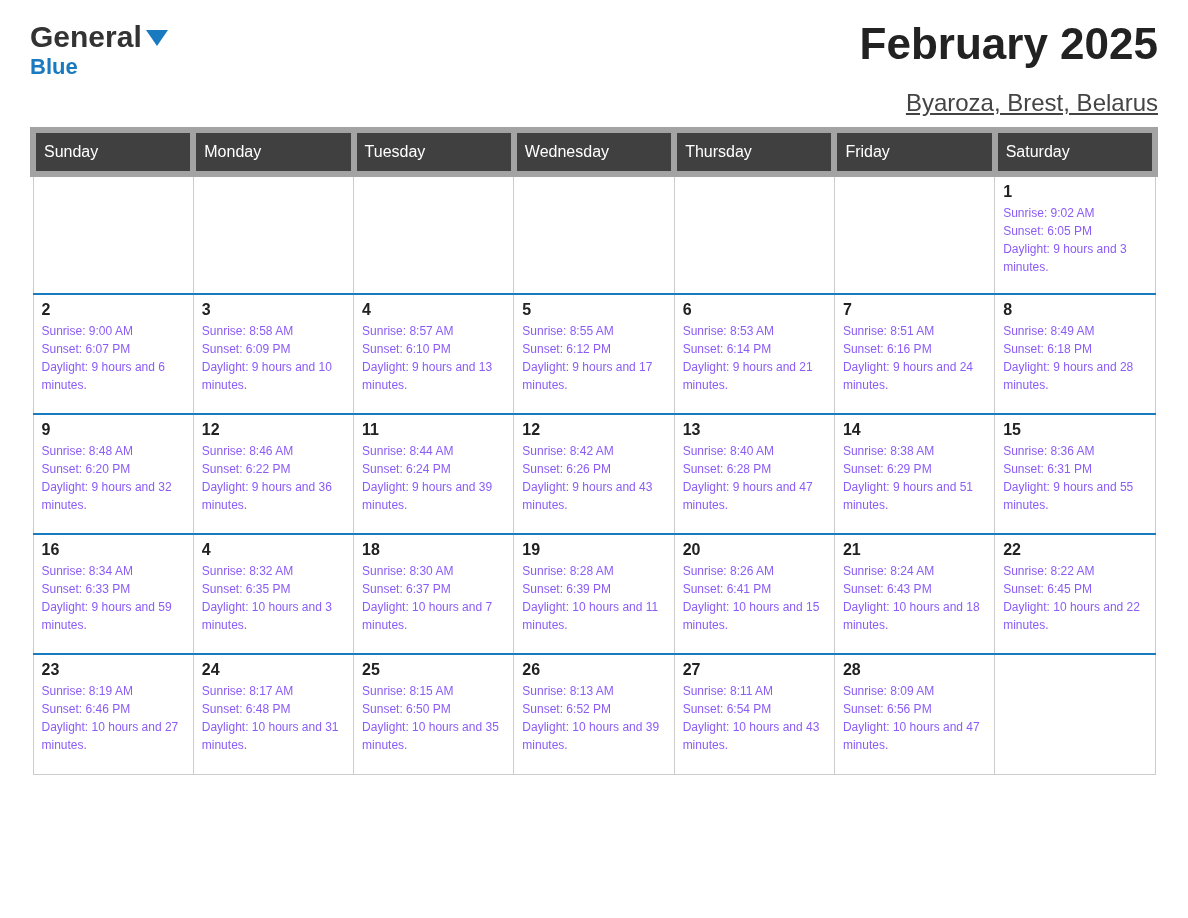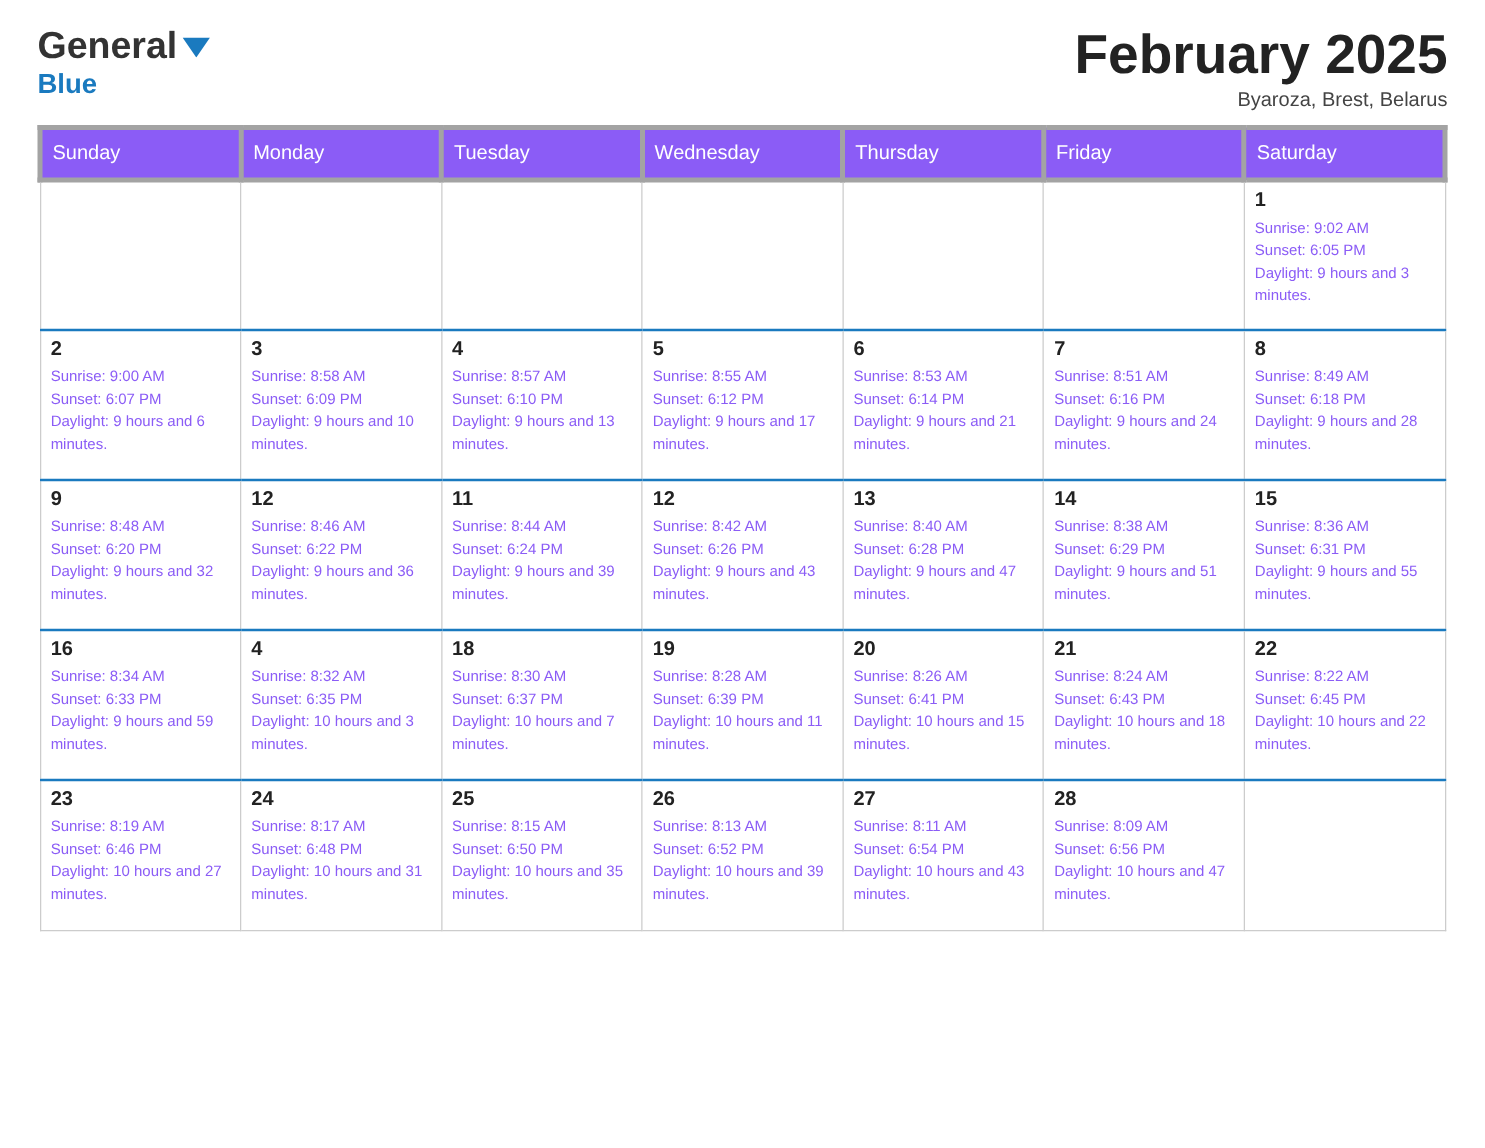--- a/index.html
+++ b/index.html
@@ -30,37 +30,38 @@
     .title-block {
       text-align: right;
     }
     .month-title {
       font-size: 44px;
       font-weight: bold;
       color: #222;
       line-height: 1.1;
     }
     .location-title {
-      font-size: 16px;
+      font-size: 24px;
       color: #444;
-      margin-top: 4px;
+      margin-top: 21px;
+      text-decoration: underline;
     }
     .calendar {
       width: 100%;
       border-collapse: collapse;
       margin-top: 10px;
     }
     .calendar th {
-      background-color: #8b5cf6;
+      background-color: #404040;
       color: #fff;
       padding: 10px 8px;
       font-size: 16px;
       font-weight: normal;
       text-align: left;
-      border: 4px solid #a3a3a3;
+      border: 6px solid #a3a3a3;
     }
     .calendar td {
       border: 1px solid #ccc;
       vertical-align: top;
       padding: 6px 8px;
       width: calc(100% / 7);
       min-height: 110px;
       height: 120px;
     }
     .calendar tr:first-child td {

